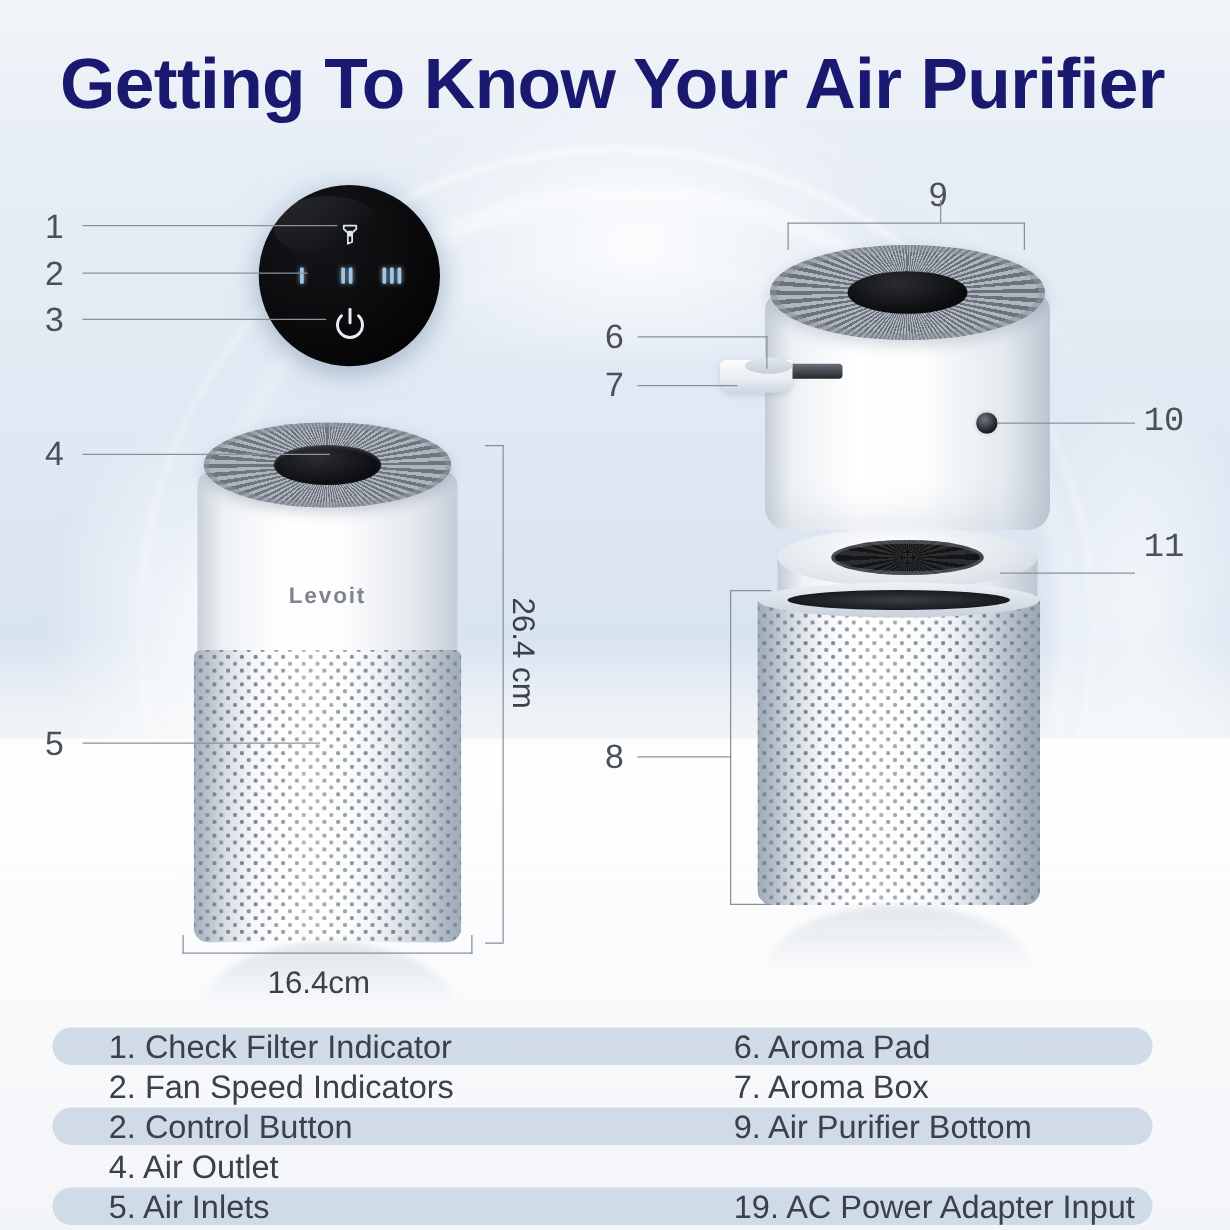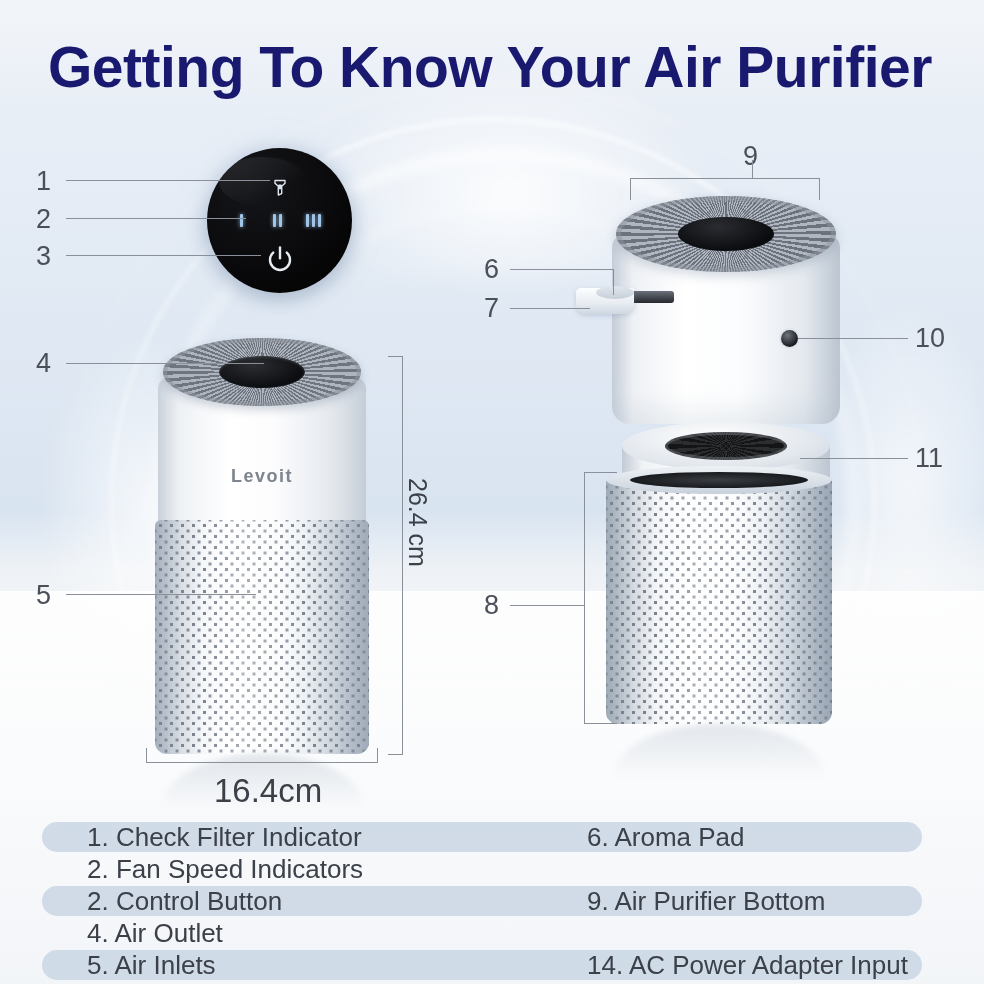--- a/index.html
+++ b/index.html
@@ -149,21 +149,21 @@
   .e-base-lip{position:absolute;left:606px;top:466px;width:226px;height:28px;border-radius:50%;
     background:linear-gradient(180deg,#eef2f6,#c8d1dc);}
   .e-base-inner{position:absolute;left:50%;top:50%;transform:translate(-50%,-50%);width:178px;height:16px;border-radius:50%;
     background:radial-gradient(ellipse,#3a3d42,#16181b 75%);}
   .e-refl{position:absolute;left:612px;top:724px;width:214px;height:54px;border-radius:50% / 100% 100% 0 0;
     background:linear-gradient(180deg,rgba(150,165,182,.24),rgba(150,165,182,0));filter:blur(3px);}
 
   
   .dim-h{position:absolute;}
   .dim-line{position:absolute;background:#8a9099;}
-  .dim-txt{position:absolute;font-size:33px;color:#3c4149;white-space:nowrap;}
+  .dim-txt{position:absolute;font-size:25px;color:#3c4149;white-space:nowrap;}
   .dim-vert-txt{position:absolute;font-size:25px;color:#3c4149;white-space:nowrap;
     transform:rotate(90deg);transform-origin:left top;}
 
   
   .legend{position:absolute;left:0;top:822px;width:984px;height:162px;}
   .lrow{position:absolute;left:42px;width:900px;height:32px;}
   .lband{position:absolute;left:0;top:0;width:880px;height:30px;border-radius:15px;
     background:#c3d2e0;opacity:.75;}
   .litem{position:absolute;font-size:26px;color:#3b4049;white-space:nowrap;line-height:30px;}
   .litem.left{left:45px;}
@@ -292,58 +292,59 @@
   <div class="dim-line" style="left:819px;top:178px;width:1px;height:22px;"></div>
   <div class="dim-line" style="left:752px;top:160px;width:1px;height:18px;"></div>
 
   <div class="num" style="left:484px;top:256px;">6</div>
   <div class="lline" style="left:510px;top:269px;width:104px;"></div>
   <div class="lvert" style="left:613px;top:269px;height:26px;"></div>
 
   <div class="num" style="left:484px;top:295px;">7</div>
   <div class="lline" style="left:510px;top:308px;width:80px;"></div>
 
-  <div class="num" style="left:915px;top:325px;">10</div>
+  <div class="num" style="left:915px;top:325px;font-family:Liberation Mono, monospace;">10</div>
   <div class="lline" style="left:798px;top:338px;width:110px;"></div>
 
-  <div class="num" style="left:915px;top:445px;">11</div>
+  <div class="num" style="left:915px;top:426px;font-family:Liberation Mono, monospace;">11</div>
   <div class="lline" style="left:800px;top:458px;width:108px;"></div>
 
   <div class="num" style="left:484px;top:592px;">8</div>
   <div class="lline" style="left:510px;top:605px;width:75px;"></div>
   <div class="dim-line" style="left:584px;top:472px;width:1px;height:252px;"></div>
   <div class="dim-line" style="left:584px;top:472px;width:33px;height:1px;"></div>
   <div class="dim-line" style="left:584px;top:723px;width:33px;height:1px;"></div>
 
   <div class="legend">
 
     <div class="lrow" style="top:0px;">
       <div class="lband"></div>
       <div class="litem left">1. Check Filter Indicator</div>
       <div class="litem right">6. Aroma Pad</div>
     </div>
 
     <div class="lrow" style="top:32px;">
       <div class="litem left">2. Fan Speed Indicators</div>
+      <div class="litem right">7. Aroma Box</div>
     </div>
 
     <div class="lrow" style="top:64px;">
       <div class="lband"></div>
       <div class="litem left">2. Control Button</div>
       <div class="litem right">9. Air Purifier Bottom</div>
     </div>
 
     <div class="lrow" style="top:96px;">
       <div class="litem left">4. Air Outlet</div>
     </div>
 
     <div class="lrow" style="top:128px;">
       <div class="lband"></div>
       <div class="litem left">5. Air Inlets</div>
-      <div class="litem right">14. AC Power Adapter Input</div>
+      <div class="litem right">19. AC Power Adapter Input</div>
     </div>
 
     <div class="lrow" style="top:160px;">
       <div class="litem right">11. 3-Stage Filter</div>
     </div>
 
   </div>
 
 </div>
 

